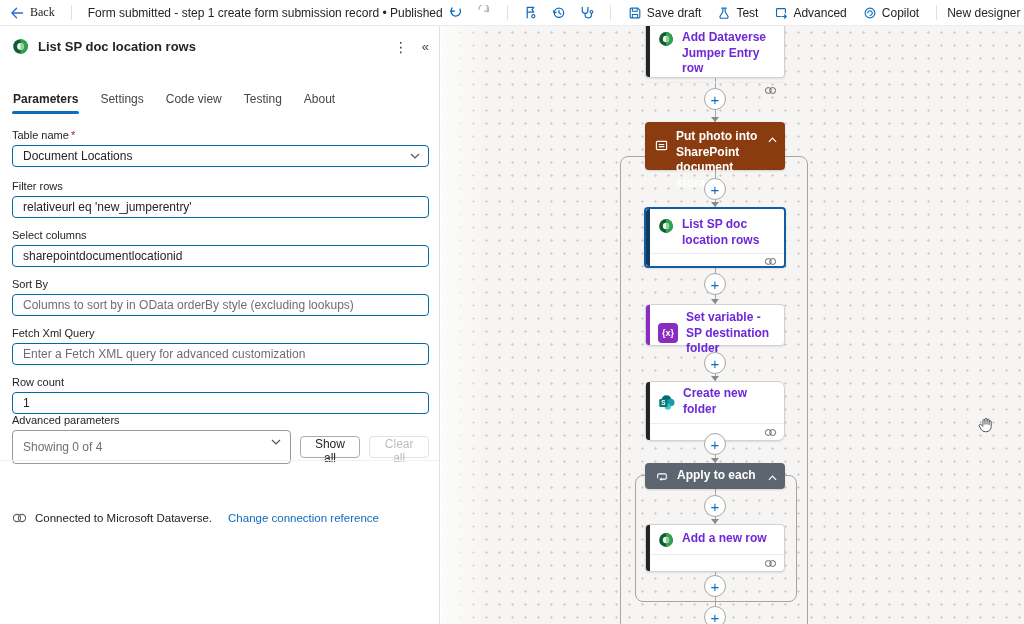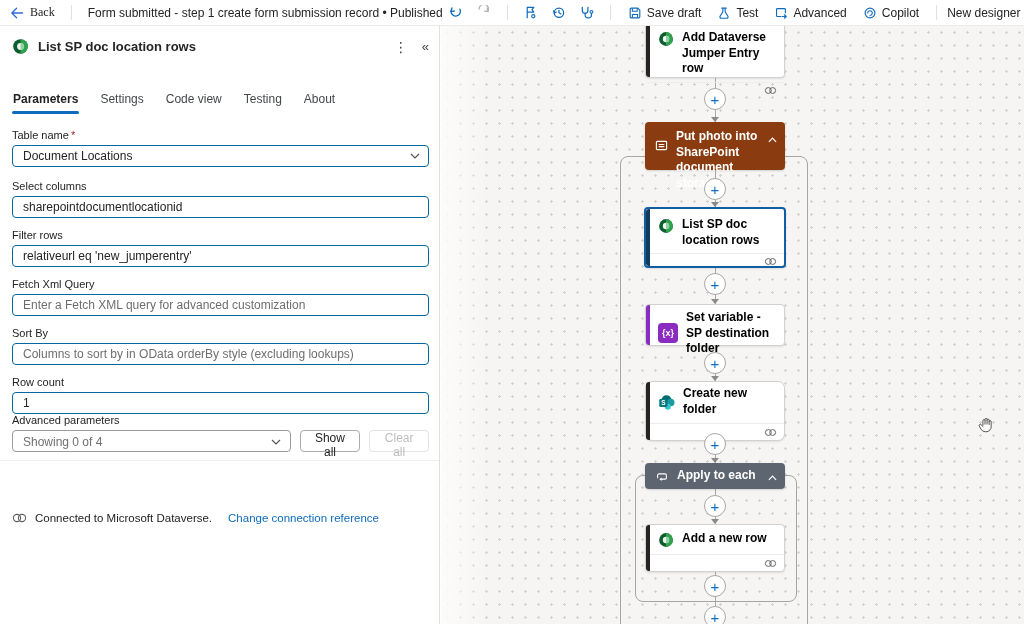--- a/index.html
+++ b/index.html
@@ -43,21 +43,21 @@
   .text-input { width:100%; height:22px; border:1px solid #0369a1; border-radius:4px; font-size:12px;
                 font-family:"Liberation Sans", sans-serif; color:#242424; padding:0 22px 0 10px; background:#fff; }
   .text-input.noarrow { padding-right:10px; }
   .text-input::placeholder { color:#6e6e6e; opacity:1; }
   .chev-in { position:absolute; right:9px; top:8px; pointer-events:none; }
 
   .advanced { position:absolute; top:388px; left:12px; right:10px; }
   .adv-label { font-size:11px; margin-bottom:4px; }
   .adv-row { display:flex; align-items:center; gap:9px; }
   .adv-dropdown { position:relative; width:322px; height:22px; border:1px solid #9a9a9a; border-radius:4px;
-                  display:flex; align-items:flex-start; padding:4px 10px; font-size:12px; color:#707070; background:#fff; cursor:pointer; }
+                  display:flex; align-items:center; padding:16px 10px; font-size:12px; color:#707070; background:#fff; cursor:pointer; }
   .adv-dropdown .chev-in { top:8px; }
   .btn { height:22px; padding:0 10px; font-size:12px; border-radius:4px; background:#fff; border:1px solid #ababab;
          color:#242424; cursor:pointer; font-family:"Liberation Sans", sans-serif; }
   .btn.disabled { color:#bdbdbd; border-color:#e3e3e3; cursor:default; }
 
   .panel-divider { position:absolute; top:434px; left:0; right:0; height:1px; background:#f0f0f0; }
   .panel-footer { position:absolute; top:446px; left:12px; right:10px; display:flex; align-items:center; gap:8px; font-size:11.5px;margin-top:40px; }
   .conn-ref-link { color:#0f6cbd; background:none; border:none; font-size:11.5px; cursor:pointer; margin-left:8px;
                    font-family:"Liberation Sans", sans-serif; }
 
@@ -69,21 +69,21 @@
   .canvas-fade { position:absolute; left:0; top:0; bottom:0; width:46px;
                  background:linear-gradient(to right, #fcfcfb, rgba(252,252,251,0)); pointer-events:none; }
 
   .scope-container { position:absolute; border:1px solid #a7a5a2; border-radius:8px; background:transparent; }
 
   .node-card { position:absolute; width:140px; background:#fff; border:1px solid #d1d1d1; border-radius:4px;
                box-shadow:0 1px 2px rgba(0,0,0,.09); cursor:pointer; display:flex; flex-direction:column; }
   .node-card.selected { border:2px solid #115ea3; }
   .accent-bar { position:absolute; left:0; top:0; bottom:0; width:4px; border-radius:3px 0 0 3px; }
   .node-body { display:flex; align-items:flex-start; gap:8px; padding:8px 8px 5px 12px; flex:1; }
-  .node-title { font-size:12px; font-weight:bold; color:#000000; line-height:1.3; }
+  .node-title { font-size:12px; font-weight:bold; color:#6d28d9; line-height:1.3; }
   .node-foot { border-top:1px solid #ededed; height:17px; display:flex; align-items:center; justify-content:flex-end; padding-right:7px; }
   .nicon { flex:0 0 auto; margin-top:1px; }
 
   .scope-header { position:absolute; width:140px; border-radius:4px; color:#fff; display:flex; align-items:flex-start;
                   gap:8px; padding:7px 6px 7px 10px; box-shadow:0 1px 2px rgba(0,0,0,.15); cursor:pointer; z-index:5; }
   .scope-header .node-title { color:#fff; }
   .scope-chevron { margin-left:auto; background:none; border:none; cursor:pointer; padding:2px; flex:0 0 auto; }
 
   .conn { position:absolute; width:22px; }
   .conn-line { position:absolute; left:50%; top:0; bottom:0; width:1px; background:#a9a7a4; }
@@ -212,34 +212,34 @@
     <div class="field first">
       <div class="field-label"><span>Table name</span><span class="req">*</span></div>
       <div class="input-wrap">
         <input class="text-input" value="Document Locations" style="">
         <svg class="chev-in" width="10" height="6" viewBox="0 0 10 6">
             <path d="M1 1l4 4 4-4" fill="none" stroke="#555" stroke-width="1.2"></path>
           </svg>
       </div>
     </div>
     <div class="field">
+      <div class="field-label">Filter rows</div>
+      <input class="text-input noarrow" value="relativeurl eq 'new_jumperentry'" style="">
+    </div>
+    <div class="field">
       <div class="field-label">Select columns</div>
       <input class="text-input noarrow" value="sharepointdocumentlocationid" style="">
     </div>
     <div class="field">
-      <div class="field-label">Filter rows</div>
-      <input class="text-input noarrow" value="relativeurl eq 'new_jumperentry'" style="">
+      <div class="field-label">Sort By</div>
+      <input class="text-input noarrow" placeholder="Columns to sort by in OData orderBy style (excluding lookups)" style="">
     </div>
     <div class="field">
       <div class="field-label">Fetch Xml Query</div>
       <input class="text-input noarrow" placeholder="Enter a Fetch XML query for advanced customization" style="">
-    </div>
-    <div class="field">
-      <div class="field-label">Sort By</div>
-      <input class="text-input noarrow" placeholder="Columns to sort by in OData orderBy style (excluding lookups)" style="">
     </div>
     <div class="field">
       <div class="field-label">Row count</div>
       <input class="text-input noarrow" value="1" style="">
     </div>
   </div>
 
   <div class="advanced">
     <div class="adv-label">Advanced parameters</div>
     <div class="adv-row">

